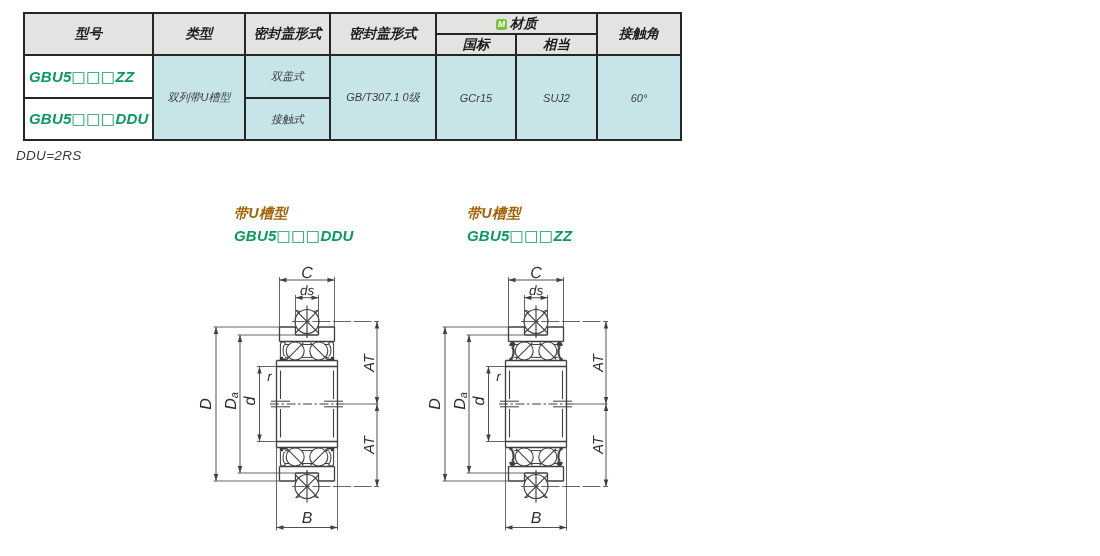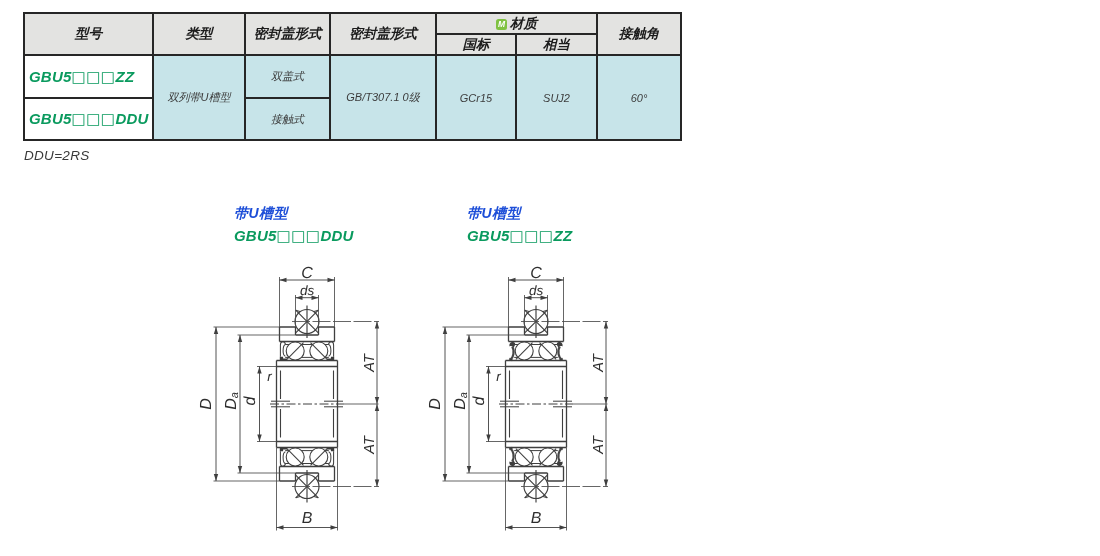--- a/index.html
+++ b/index.html
@@ -15,24 +15,24 @@
   table.spec td { background:#c7e4e9; }
   table.spec td.model { background:#ffffff; text-align:left; padding-left:4px;
     font-weight:bold; font-size:15px; letter-spacing:0.2px; }
   table.spec tr.r2 td { border-top-width:1px; border-top-color:#3a3a3a; }
   table.spec th.sub { border-top-width:1px; border-top-color:#3a3a3a;text-align:center; }
   .micon { display:inline-block; width:11px; height:11px; line-height:11px; border-radius:2.5px;
     background:#7fc241; color:#ffffff; font-size:8.5px; font-weight:bold; text-align:center;
     vertical-align:1px; margin-right:3px; }
 
   .boxes { font-family:"DejaVu Sans",sans-serif; font-weight:normal; letter-spacing:0.5px; }
-  .note { position:absolute; left:24px; top:148px; font-size:13.5px; color:#3a3a3a; letter-spacing:0.3px; }
+  .note { position:absolute; left:16px; top:148px; font-size:13.5px; color:#3a3a3a; letter-spacing:0.3px; }
 
   
-  .dtitle { position:absolute; font-size:14px; font-weight:bold; color:#1d4ed8; letter-spacing:0.5px; }
+  .dtitle { position:absolute; font-size:14px; font-weight:bold; color:#a16207; letter-spacing:0.5px; }
   .dcode  { position:absolute; font-size:15px; font-weight:bold; letter-spacing:0.2px; }
 
   svg#drawings { position:absolute; left:190px; top:195px; }
   text.dim { font-family:"Liberation Sans","DejaVu Sans",sans-serif; fill:#2e2e2e; text-rendering:geometricPrecision; }
 </style>
 </head>
 <body>
 
 <div id="page">
 

